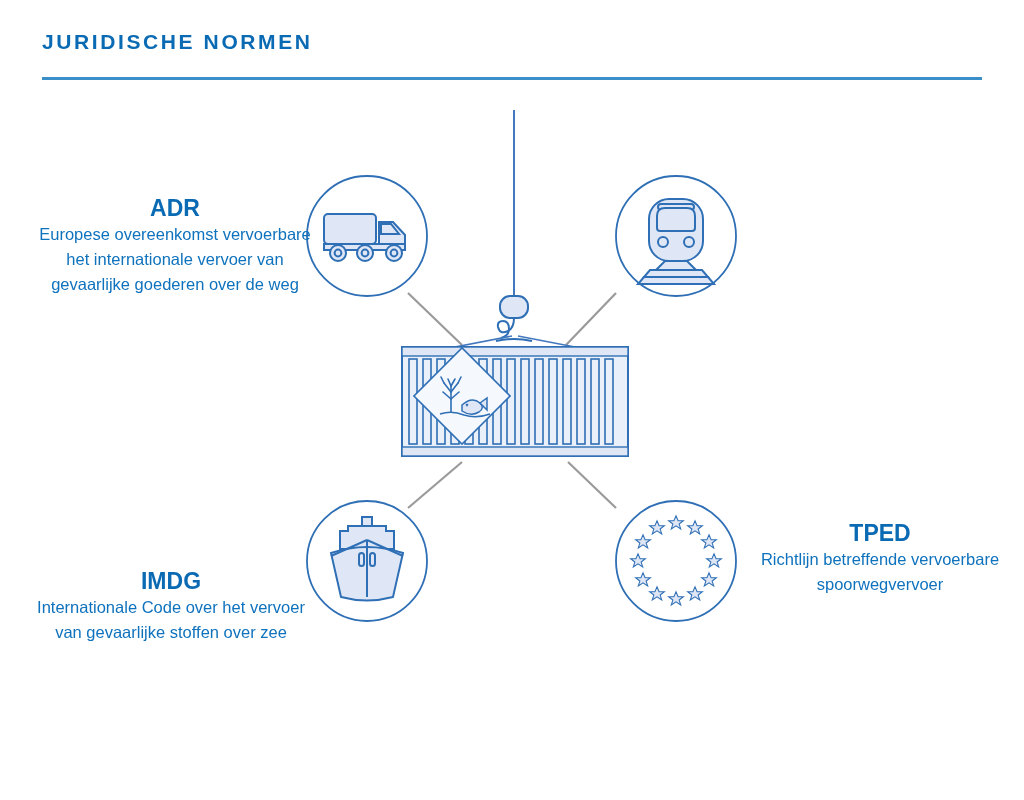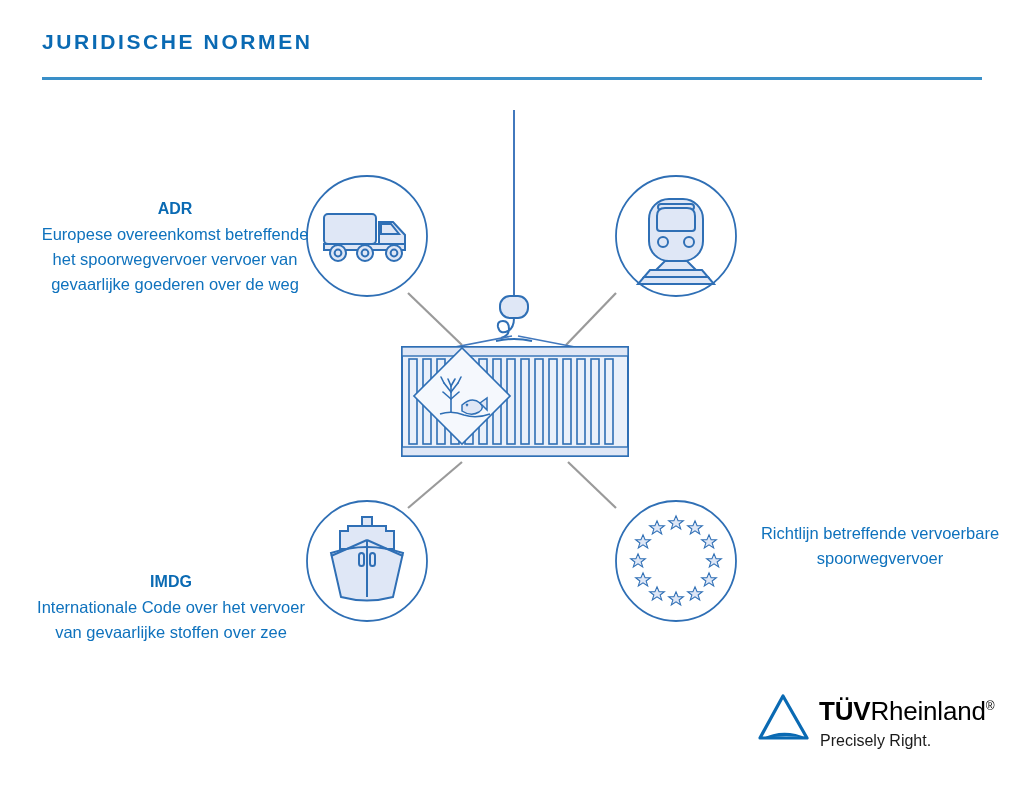--- a/index.html
+++ b/index.html
@@ -55,21 +55,21 @@
     position: absolute;
     text-align: center;
     color: #0f72bd;
     font-family: "Liberation Sans", sans-serif;
     font-size: 16.5px;
     line-height: 25px;
   }
   .node-code {
     display: block;
     font-weight: bold;
-    font-size: 16px;
+    font-size: 23px;
     color: #0a6ab3;
     margin-bottom: 1px;
   }
   .node-desc {
     display: block;
   }
 
   .text-adr  { left: 30px;  top: 196px; width: 290px; }
   .text-rid  { left: 744px; top: 196px; width: 252px; }
   .text-imdg { left: 26px;  top: 521px; width: 290px; margin-top: 48px; }
@@ -259,40 +259,30 @@
         <path transform="translate(643,580) scale(0.80)" d="M0 -9 L2.6 -2.8 L9.2 -2.8 L3.9 1.2 L5.9 7.4 L0 3.6 L-5.9 7.4 L-3.9 1.2 L-9.2 -2.8 L-2.6 -2.8 Z"></path>
         <path transform="translate(638,561) scale(0.80)" d="M0 -9 L2.6 -2.8 L9.2 -2.8 L3.9 1.2 L5.9 7.4 L0 3.6 L-5.9 7.4 L-3.9 1.2 L-9.2 -2.8 L-2.6 -2.8 Z"></path>
         <path transform="translate(643,542) scale(0.80)" d="M0 -9 L2.6 -2.8 L9.2 -2.8 L3.9 1.2 L5.9 7.4 L0 3.6 L-5.9 7.4 L-3.9 1.2 L-9.2 -2.8 L-2.6 -2.8 Z"></path>
         <path transform="translate(657,528) scale(0.80)" d="M0 -9 L2.6 -2.8 L9.2 -2.8 L3.9 1.2 L5.9 7.4 L0 3.6 L-5.9 7.4 L-3.9 1.2 L-9.2 -2.8 L-2.6 -2.8 Z"></path>
       </g>
     </g>
   </svg>
 
   <div class="node-text text-adr">
     <span class="node-code">ADR</span>
-    <span class="node-desc">Europese overeenkomst betreffende het spoorwegvervoer vervoer van gevaarlijke goederen over de weg</span>
+    <span class="node-desc">Europese overeenkomst vervoerbare het internationale vervoer van gevaarlijke goederen over de weg</span>
   </div>
 
   <div class="node-text text-rid">
   </div>
 
   <div class="node-text text-imdg">
     <span class="node-code">IMDG</span>
     <span class="node-desc">Internationale Code over het vervoer van gevaarlijke stoffen over zee</span>
   </div>
 
   <div class="node-text text-tped">
+    <span class="node-code">TPED</span>
     <span class="node-desc">Richtlijn betreffende vervoerbare spoorwegvervoer</span>
   </div>
 
-  <div class="logo">
-    <svg class="logo-mark" viewBox="0 0 54 48">
-      <path d="M26 2 L50 44 L3 44 Z" fill="none" stroke="#0a6ab3" stroke-width="3.2" stroke-linejoin="round"></path>
-      <path d="M4 45 q22 -12 46 -1 q-24 -4 -46 1 z" fill="#0a6ab3"></path>
-      <path d="M26 14 L40 40 L13 40 Z" fill="none" stroke="#ffffff" stroke-width="0"></path>
-    </svg>
-    <div class="logo-wordmark">
-      <span class="tuv">TÜV</span><span class="rhein">Rheinland</span><span class="reg">®</span>
-    </div>
-    <div class="logo-tagline">Precisely Right.</div>
-  </div>
 
 </div>
 
 </body></html>

